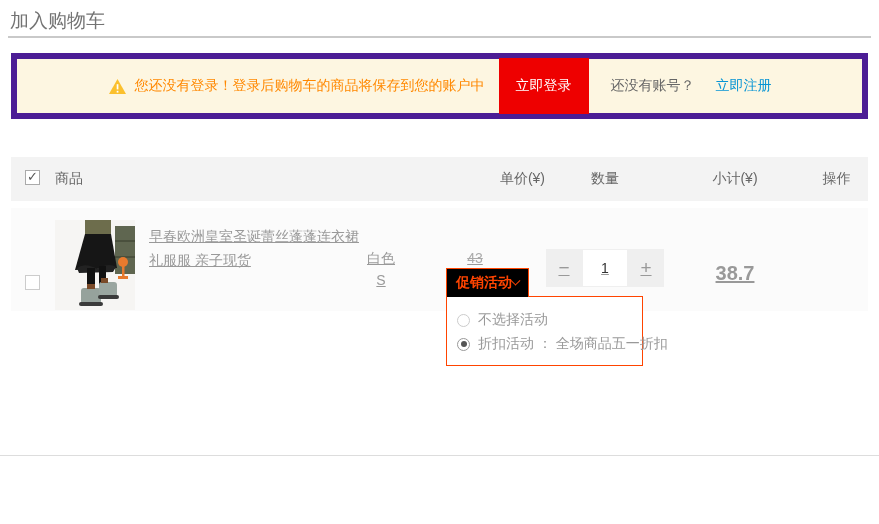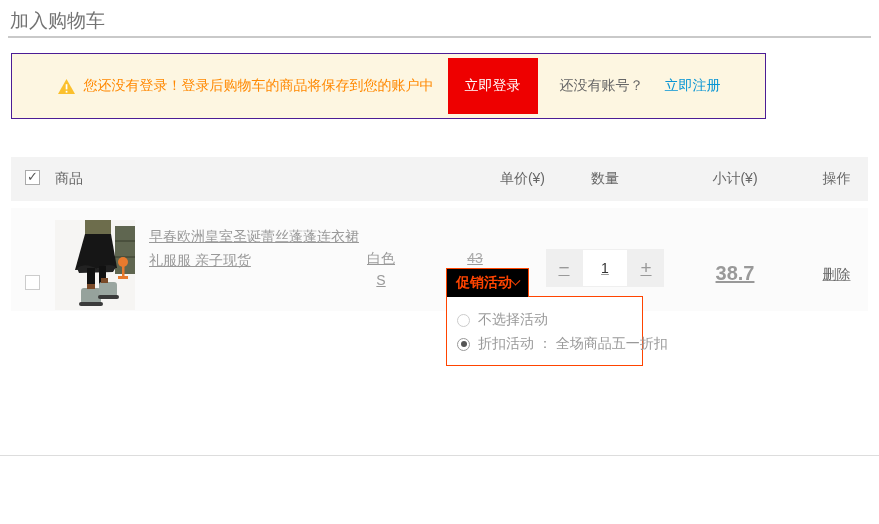--- a/index.html
+++ b/index.html
@@ -4,22 +4,22 @@
 <style>
   * { margin:0; padding:0; box-sizing:border-box; }
   html,body { background:#fff; }
   body { font-family:"Liberation Sans","DejaVu Sans",sans-serif; }
   .page { position:relative; width:879px; height:524px; background:#fff; overflow:hidden; }
 
   .page-title { position:absolute; left:10px; top:8px; font-size:19px; color:#737373; font-weight:normal; }
   .title-rule { position:absolute; left:8px; top:36px; width:863px; height:2px; background:#c9c9c9; }
 
   
-  .banner { position:absolute; left:11px; top:53px; width:755px; height:66px;
-            background:#fdf6e1; border:1px solid #4c1d95;
+  .banner { position:absolute; left:11px; top:53px; width:857px; height:66px;
+            background:#fdf6e1; border:6px solid #4c1d95;
             display:flex; align-items:center; justify-content:center; }
   .banner-msg { color:#ff8800; font-size:14px; margin:0 14px 0 8px; }
   .login-btn { background:#ee0000; color:#fff; font-size:14px; border:none;
                padding:19px 17px; cursor:pointer; }
   .no-account { color:#666; font-size:14px; margin-left:22px; }
   .register-link { color:#0895d4; font-size:14px; text-decoration:none; margin-left:21px; cursor:pointer; }
 
   
   .cb { width:15px; height:15px; background:#fff; border:1px solid #aaa; display:inline-block;
         position:relative; cursor:pointer; flex:none; }
@@ -149,23 +149,20 @@
       <div class="price-now">38.7</div>
     </div>
     <div class="qty-cell">
       <div class="stepper">
         <button class="step-btn">−</button>
         <input class="qty-input" value="1" style="">
         <button class="step-btn">+</button>
       </div>
     </div>
     <div class="sub-cell">38.7</div>
-    <div class="act-cell">
-      <span class="delete-link">删除</span>
-    </div>
   </div>
 
   <div class="promo-tab">
     <span>促销活动</span>
     <span class="chev"></span>
   </div>
   <div class="promo-panel">
     <div class="promo-opt">
       <span class="radio empty"></span>
       <span>不选择活动</span>

